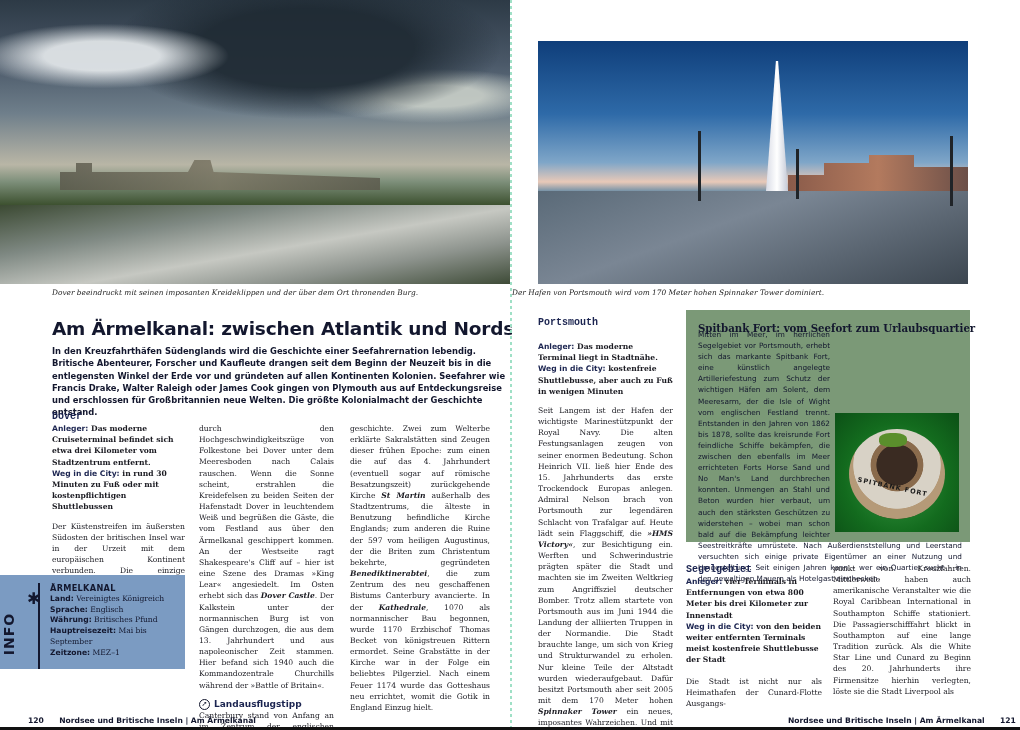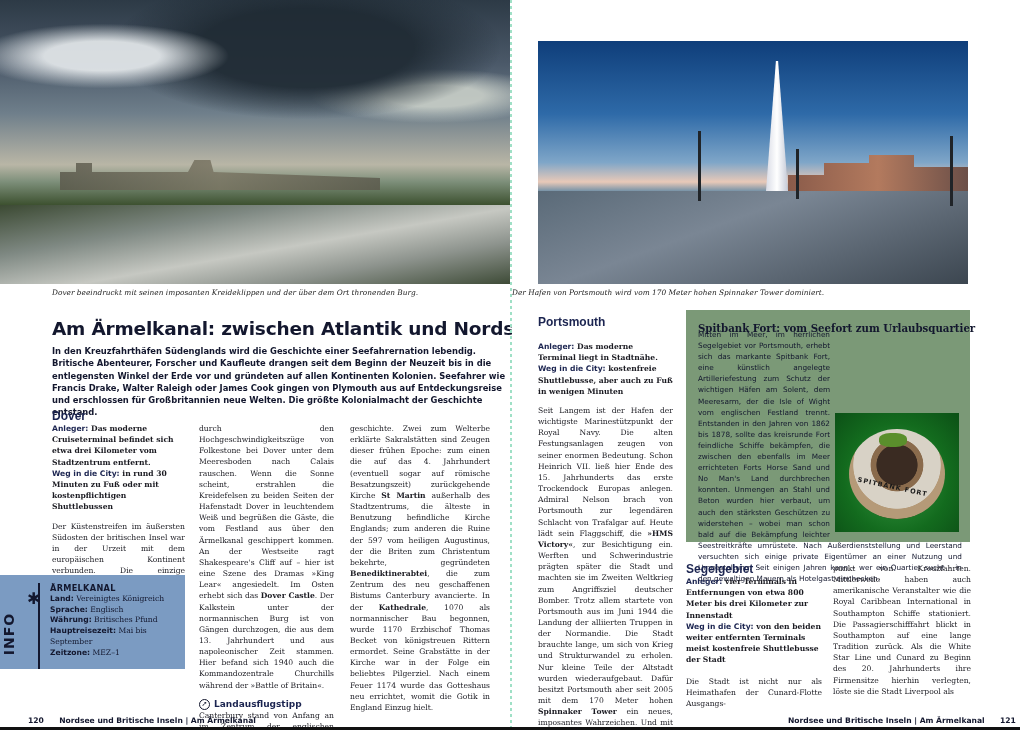--- a/index.html
+++ b/index.html
@@ -37,25 +37,25 @@
 
   .caption { position: absolute; font-family: "DejaVu Serif", serif; font-style: italic; font-size: 7.4px; color: #222; white-space: nowrap; }
 
   
   .headline { position: absolute; left: 52px; top: 318px; font-family: "DejaVu Sans", sans-serif; font-weight: bold; font-size: 18.5px; color: #13172e; letter-spacing: -0.2px; white-space: nowrap; }
   .lead { position: absolute; left: 52px; top: 345px; width: 455px; font-family: "DejaVu Sans", sans-serif; font-weight: bold; font-size: 8.4px; line-height: 12.3px; color: #13172e; }
 
   
   .col { position: absolute; font-family: "DejaVu Serif", serif; font-size: 7.6px; line-height: 11.15px; color: #1b1b22; text-align: justify; hyphens: manual; }
   .col p { margin-bottom: 10px; }
-  .sec-title { font-family: Liberation Sans, sans-serif; font-weight: bold; font-size: 12px; color: #1b2450; line-height: 13px; }
+  .sec-title { font-family: Liberation Mono, monospace; font-weight: bold; font-size: 10px; color: #1b2450; line-height: 13px; }
   .lbl { font-family: "DejaVu Sans", sans-serif; font-weight: bold; color: #1b2450; }
   .facts { text-align: left; font-weight: bold; font-size: 7.6px; line-height: 11.2px; }
   .facts .val { font-weight: bold; font-family: "DejaVu Serif", serif; }
-  .b { font-weight: bold; }
+  .b { font-weight: bold; font-style: italic; }
   .tip-head { font-family: "DejaVu Sans", sans-serif; font-weight: bold; font-size: 9px; color: #1b2450; margin-top: 2px; display:flex; align-items:center; gap:4px; }
   .tip-icon { display:inline-block; width:11px; height:11px; border:1.4px solid #13172e; border-radius:50%; font-size:7px; line-height:8px; text-align:center; font-weight:bold; color:#13172e; }
 
   
   .info-box { position: absolute; left: 0; top: 575px; width: 185px; height: 94px; background: #7b9bc2; }
   .info-vert { position: absolute; left: 12px; top: 8px; width: 22px; height: 80px; }
   .info-vert .txt { position:absolute; left: -24px; top: 43px; transform: rotate(-90deg); font-family: "DejaVu Sans", sans-serif; font-weight: bold; font-size: 14px; color: #13172e; letter-spacing: 1px; white-space: nowrap; }
   .info-star { position:absolute; left: 15px; top: 6px; font-family: "DejaVu Sans", sans-serif; font-weight: bold; font-size: 16px; color: #13172e; }
   .info-rule { position: absolute; left: 38px; top: 8px; width: 1.5px; height: 86px; background: #13172e; }
   .info-content { position: absolute; left: 50px; top: 8px; width: 132px; font-size: 7.6px; line-height: 10.8px; color: #13172e; }

